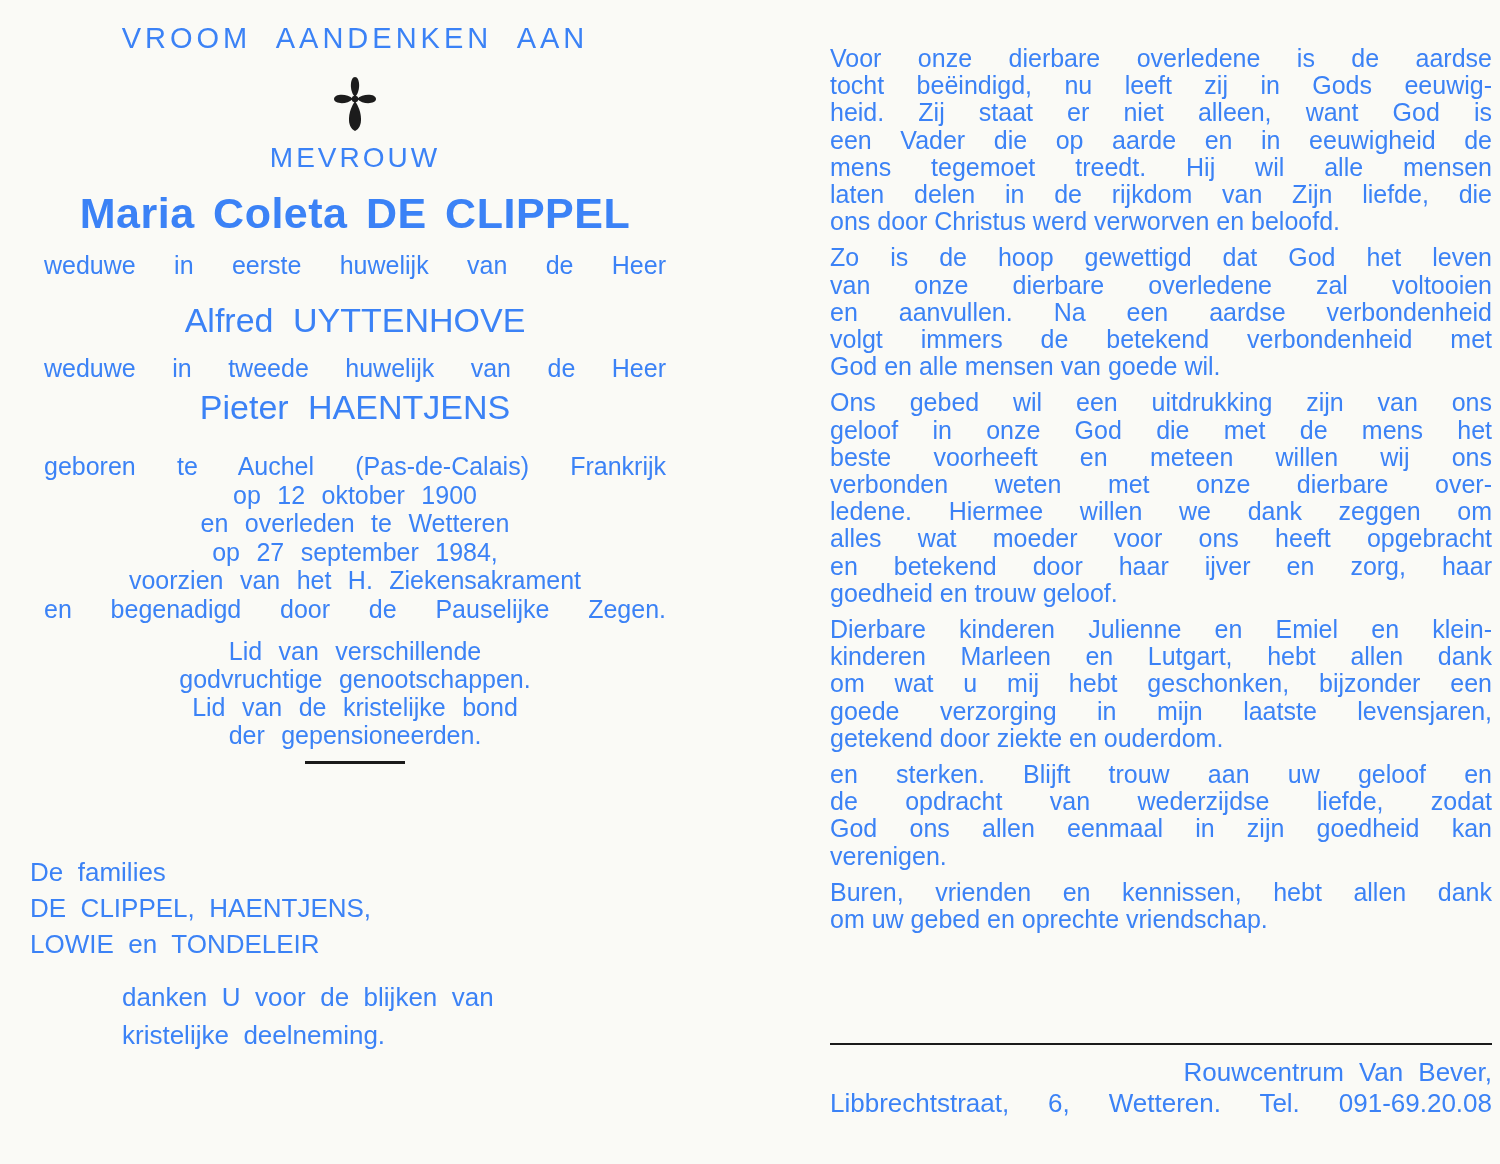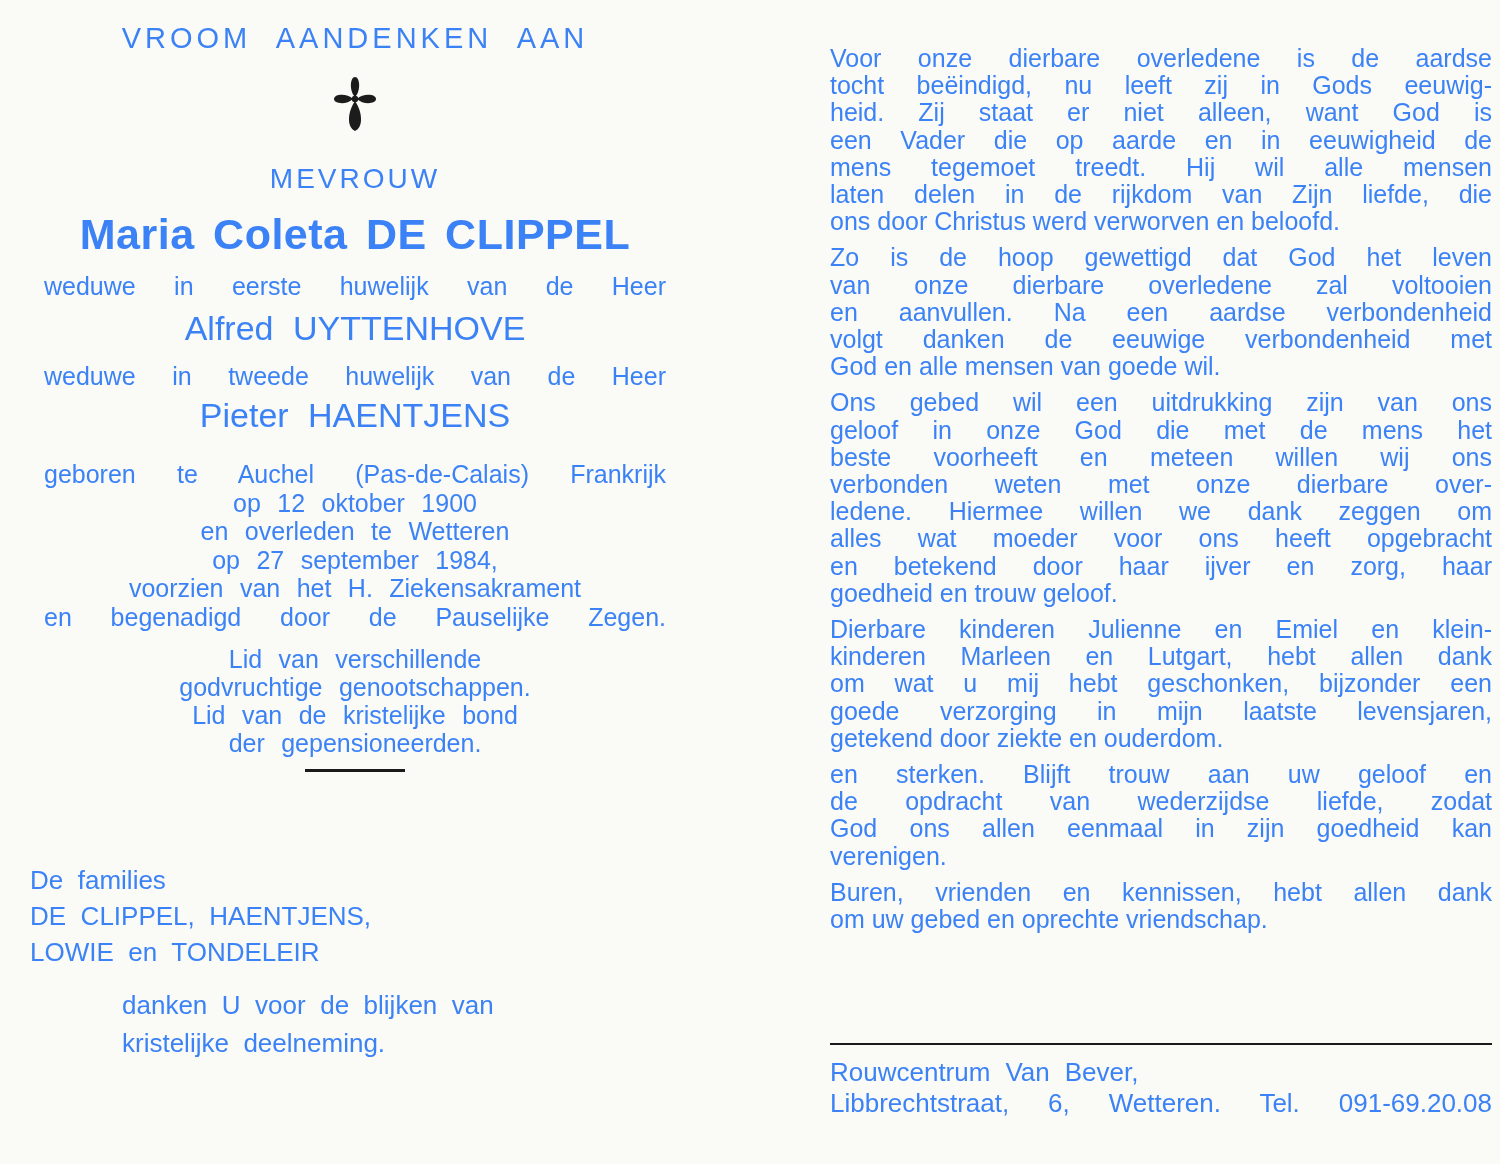--- a/index.html
+++ b/index.html
@@ -7,42 +7,42 @@
     position:relative;width:1500px;height:1164px;margin:0 auto;
     background:#fafaf6;color:#3b82f6;
     font-family:"Liberation Sans",sans-serif;overflow:hidden;
   }
   .col-left{position:absolute;left:30px;top:0;width:650px;}
   .col-right{position:absolute;left:830px;top:0;width:662px;}
 
   
   .kicker{margin-top:22px;text-align:center;font-size:29px;letter-spacing:4px;word-spacing:14px;}
   .cross-wrap{margin-top:18px;display:flex;justify-content:center;height:62px;}
-  .salutation{margin-top:27px;text-align:center;font-size:28px;letter-spacing:3px;line-height:33px;}
+  .salutation{margin-top:6px;text-align:center;font-size:28px;letter-spacing:3px;line-height:33px;}
   .name{margin:14px 0 0;text-align:center;font-size:43px;font-weight:700;letter-spacing:.5px;word-spacing:6px;line-height:50px;}
   .sub{margin-top:13px;font-size:25px;line-height:28px;}
   .stretch{text-align:justify;text-align-last:justify;padding:0 14px;}
-  .husband{margin-top:8px;text-align:center;font-size:34px;word-spacing:10px;line-height:40px;}
+  .husband{margin-top:21px;text-align:center;font-size:34px;word-spacing:10px;line-height:40px;}
   .husband.second{line-height:42px;margin-top:4px;}
   .sub.second{margin-top:14px;}
   .life{margin-top:24px;font-size:25px;line-height:28.5px;}
   .membership{margin-top:14px;font-size:25px;line-height:28px;}
   .line.center{text-align:center;word-spacing:.38em;}
   .rule-left{margin:12px auto 0;width:100px;border:0;border-top:3px solid #1a1a1a;}
   .families{margin-top:90px;font-size:26px;line-height:36px;word-spacing:.28em;}
   .thanks{margin-top:16px;margin-left:92px;font-size:26px;line-height:38px;word-spacing:.28em;}
 
   
   .prayer{padding-top:45px;font-size:25px;line-height:27.2px;}
   .para{margin-bottom:9px;}
   .jline{text-align:justify;text-align-last:justify;}
   .jline.last{text-align-last:left;}
   .rule-right{margin-top:110px;border:0;border-top:2px solid #1a1a1a;width:100%;}
   .footer{margin-top:12px;font-size:26px;line-height:31px;}
-  .f1{text-align:left;word-spacing:.3em;}
+  .f1{text-align:right;word-spacing:.3em;}
   .f2{text-align:justify;text-align-last:justify;}
   .cross-svg{display:block;}
 </style>
 </head>
 <body>
 
 <div class="page">
 
   <div class="col-left">
     <div class="kicker">VROOM AANDENKEN AAN</div>
@@ -106,21 +106,21 @@
           <div class="jline">heid. Zij staat er niet alleen, want God is</div>
           <div class="jline">een Vader die op aarde en in eeuwigheid de</div>
           <div class="jline">mens tegemoet treedt. Hij wil alle mensen</div>
           <div class="jline">laten delen in de rijkdom van Zijn liefde, die</div>
           <div class="jline last">ons door Christus werd verworven en beloofd.</div>
         </div>
         <div class="para">
           <div class="jline">Zo is de hoop gewettigd dat God het leven</div>
           <div class="jline">van onze dierbare overledene zal voltooien</div>
           <div class="jline">en aanvullen. Na een aardse verbondenheid</div>
-          <div class="jline">volgt danken de eeuwige verbondenheid met</div>
+          <div class="jline">volgt immers de betekend verbondenheid met</div>
           <div class="jline last">God en alle mensen van goede wil.</div>
         </div>
         <div class="para">
           <div class="jline">Ons gebed wil een uitdrukking zijn van ons</div>
           <div class="jline">geloof in onze God die met de mens het</div>
           <div class="jline">beste voorheeft en meteen willen wij ons</div>
           <div class="jline">verbonden weten met onze dierbare over-</div>
           <div class="jline">ledene. Hiermee willen we dank zeggen om</div>
           <div class="jline">alles wat moeder voor ons heeft opgebracht</div>
           <div class="jline">en betekend door haar ijver en zorg, haar</div>

